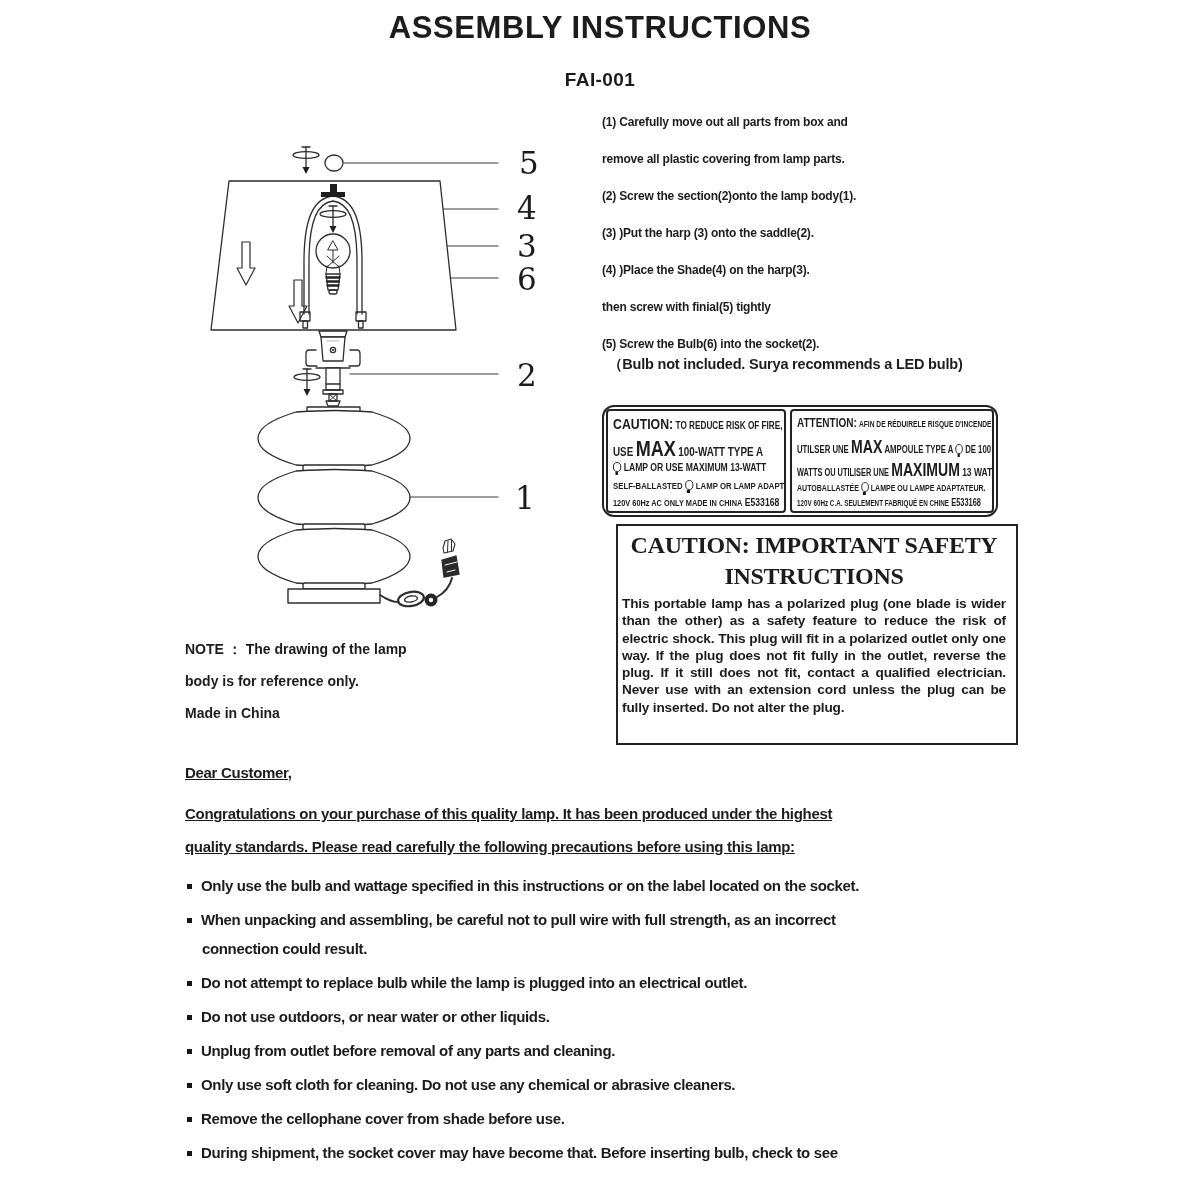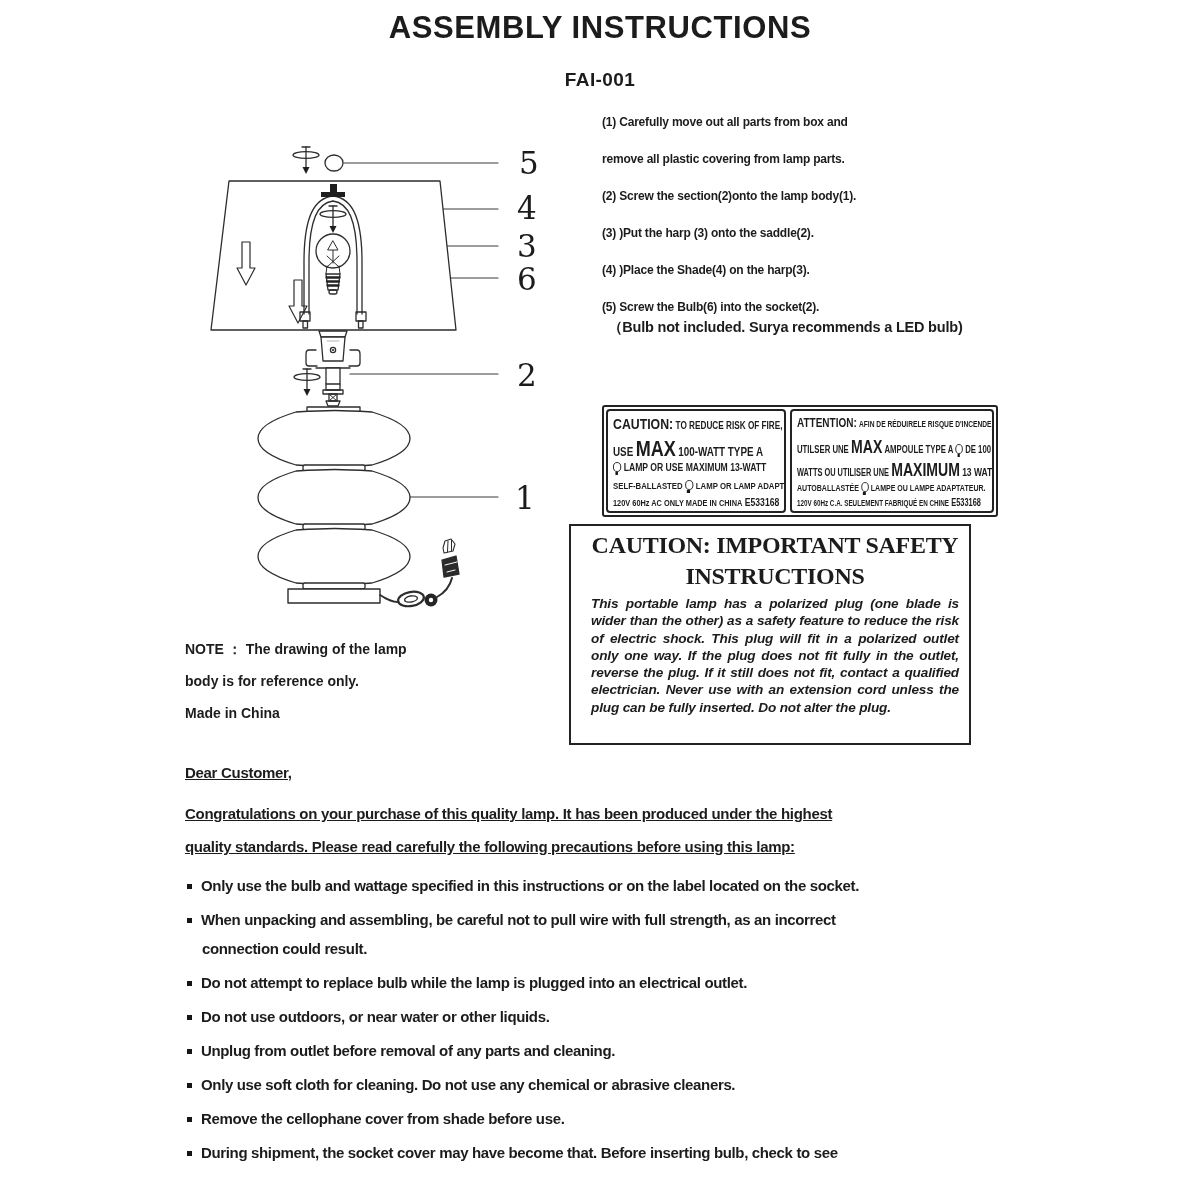--- a/index.html
+++ b/index.html
@@ -9,37 +9,37 @@
   
   .page-title{left:0;right:0;top:10px;text-align:center;font-size:31px;font-weight:bold;letter-spacing:.6px;}
   .model-no{left:0;right:0;top:69px;text-align:center;font-size:19px;font-weight:bold;letter-spacing:.4px;}
   
   .steps{left:602px;top:114px;width:420px;}
   .step-line{font-size:12px;font-weight:bold;letter-spacing:-.2px;line-height:17px;margin-bottom:20px;white-space:nowrap;}
   .step-line.sub{font-size:14.5px;margin-top:-17px;margin-left:6px;}
   
   .part-num{font-family:"DejaVu Serif",serif;font-size:31px;line-height:31px;font-weight:400;}
   
-  .labels-outer{left:602px;top:405px;width:396px;height:112px;border:2px solid #232323;border-radius:3px;
+  .labels-outer{left:602px;top:405px;width:396px;height:112px;border:2px solid #232323;border-radius:12px;
                 display:flex;box-sizing:border-box;}
   .label-cell{border:2px solid #232323;border-radius:4px;margin:2px;box-sizing:border-box;overflow:hidden;
               padding:4px 4px 2px 5px;}
   .label-cell.en{width:180px;}
   .label-cell.fr{width:204px;}
   .lrow{display:flex;align-items:baseline;gap:3px;white-space:nowrap;font-weight:bold;transform-origin:0 50%;}
   .en .lrow{transform:scaleX(.82);}
   .fr .lrow{transform:scaleX(.74);}
   .bulb-glyph{display:inline-block;width:8px;height:8px;border:1.2px solid #161616;border-radius:50%;
               position:relative;top:1px;flex:0 0 auto;}
   .bulb-glyph::after{content:"";position:absolute;left:1.5px;bottom:-3.5px;width:3.5px;height:3px;background:#161616;}
   
-  .safety-box{left:569px;top:524px;width:402px;height:221px;border:2.5px solid #232323;box-sizing:border-box;
-              padding:4px 10px 4px 20px;}
+  .safety-box{left:616px;top:524px;width:402px;height:221px;border:2.5px solid #232323;box-sizing:border-box;
+              padding:4px 10px 4px 4px;}
   .safety-title{font-family:"Liberation Serif",serif;font-weight:bold;font-size:24px;text-align:center;line-height:31px;letter-spacing:-.3px;}
-  .safety-body{font-size:13.6px;font-weight:bold;letter-spacing:-.15px;line-height:17.3px;text-align:justify;margin-top:3px;font-style:italic;}
+  .safety-body{font-size:13.6px;font-weight:bold;letter-spacing:-.15px;line-height:17.3px;text-align:justify;margin-top:3px;}
   
   .note-block{left:185px;top:641px;font-size:14px;font-weight:bold;}
   .note-block .nl{line-height:17px;margin-bottom:15px;}
   .note-made{margin-top:11px;}
   .letter{left:185px;top:764px;font-size:15px;font-weight:bold;letter-spacing:-.3px;}
   .letter .ll{line-height:17px;white-space:nowrap;text-decoration:underline;}
   .letter .ll1{margin-bottom:24px;}
   .letter .ll2{margin-bottom:16px;}
   .precautions{left:185px;top:877px;width:900px;font-size:15px;font-weight:bold;letter-spacing:-.35px;}
   .p-item{padding-left:17px;margin-bottom:17px;}
@@ -179,20 +179,21 @@
   <div class="abs part-num" style="left:517px;top:264px;">6</div>
   <div class="abs part-num" style="left:517px;top:360px;">2</div>
   <div class="abs part-num" style="left:515px;top:483px;">1</div>
 
   <div class="abs steps">
     <div class="step-line">(1) Carefully move out all parts from box and</div>
     <div class="step-line">remove all plastic covering from lamp parts.</div>
     <div class="step-line">(2) Screw the section(2)onto the lamp body(1).</div>
     <div class="step-line">(3) )Put the harp (3) onto the saddle(2).</div>
     <div class="step-line">(4) )Place the Shade(4) on the harp(3).</div>
+    <div class="step-line">then screw with finial(5) tightly</div>
     <div class="step-line">(5) Screw the Bulb(6) into the socket(2).</div>
     <div class="step-line sub">（Bulb not included. Surya recommends a LED bulb)</div>
   </div>
 
   <div class="abs labels-outer">
     <div class="label-cell en">
       <div class="lrow" style="height:21px;">
         <span style="font-size:15px;">CAUTION:</span>
         <span style="font-size:10px;">TO REDUCE RISK OF FIRE,</span>
       </div>

